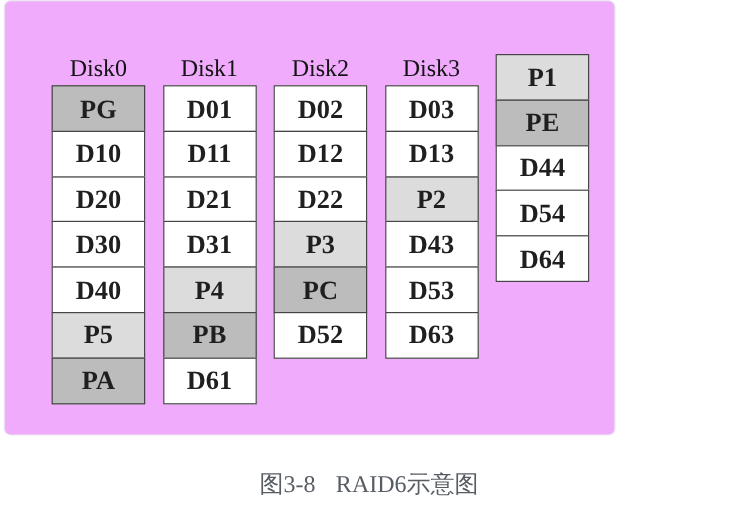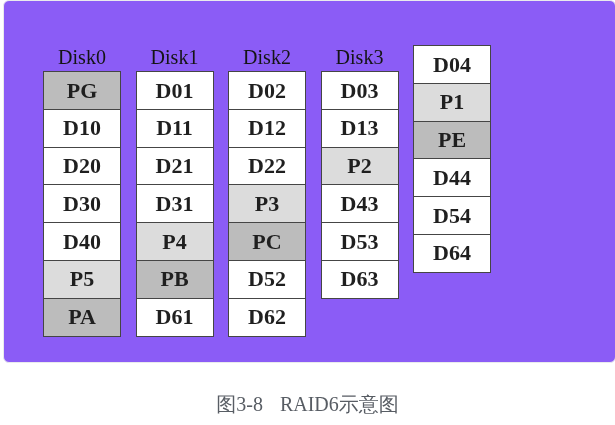--- a/index.html
+++ b/index.html
@@ -12,25 +12,25 @@
     position: relative;
     width: 615px;
     height: 425px;
     background: #ffffff;
     overflow: hidden;
   }
   .panel {
     position: absolute;
     left: 3px;
     top: 0px;
-    width: 613px;
+    width: 510px;
     height: 363px;
     border: 1px solid var(--panel-border, #e9ebed);
     border-radius: 6px;
-    background: #8b5cf6;
+    background: #f0abfc;
   }
   .disks {
     position: absolute;
     left: 39px;
     top: 44px;
     display: flex;
     gap: 14.5px;
   }
   .disk { width: 78px; }
   .disk-label {
@@ -119,21 +119,20 @@
   <div class="cell type-data">D12</div>
 
   <div class="cell type-data">D22</div>
 
   <div class="cell type-parity-light">P3</div>
 
   <div class="cell type-parity-dark">PC</div>
 
   <div class="cell type-data">D52</div>
 
-  <div class="cell type-data">D62</div>
 </div>
   </div>
 
   <div class="disk">
     <div class="disk-label">Disk3</div>
     <div class="disk-cells">
   <div class="cell type-data">D03</div>
 
   <div class="cell type-data">D13</div>
 
@@ -143,21 +142,20 @@
   <div class="cell type-data">D43</div>
 
   <div class="cell type-data">D53</div>
 
   <div class="cell type-data">D63</div>
 </div>
   </div>
 
   <div class="disk">
     <div class="disk-cells">
-  <div class="cell type-data">D04</div>
 
   <div class="cell type-parity-light">P1</div>
 
   <div class="cell type-parity-dark">PE</div>
 
 
   <div class="cell type-data">D44</div>
 
   <div class="cell type-data">D54</div>
 

